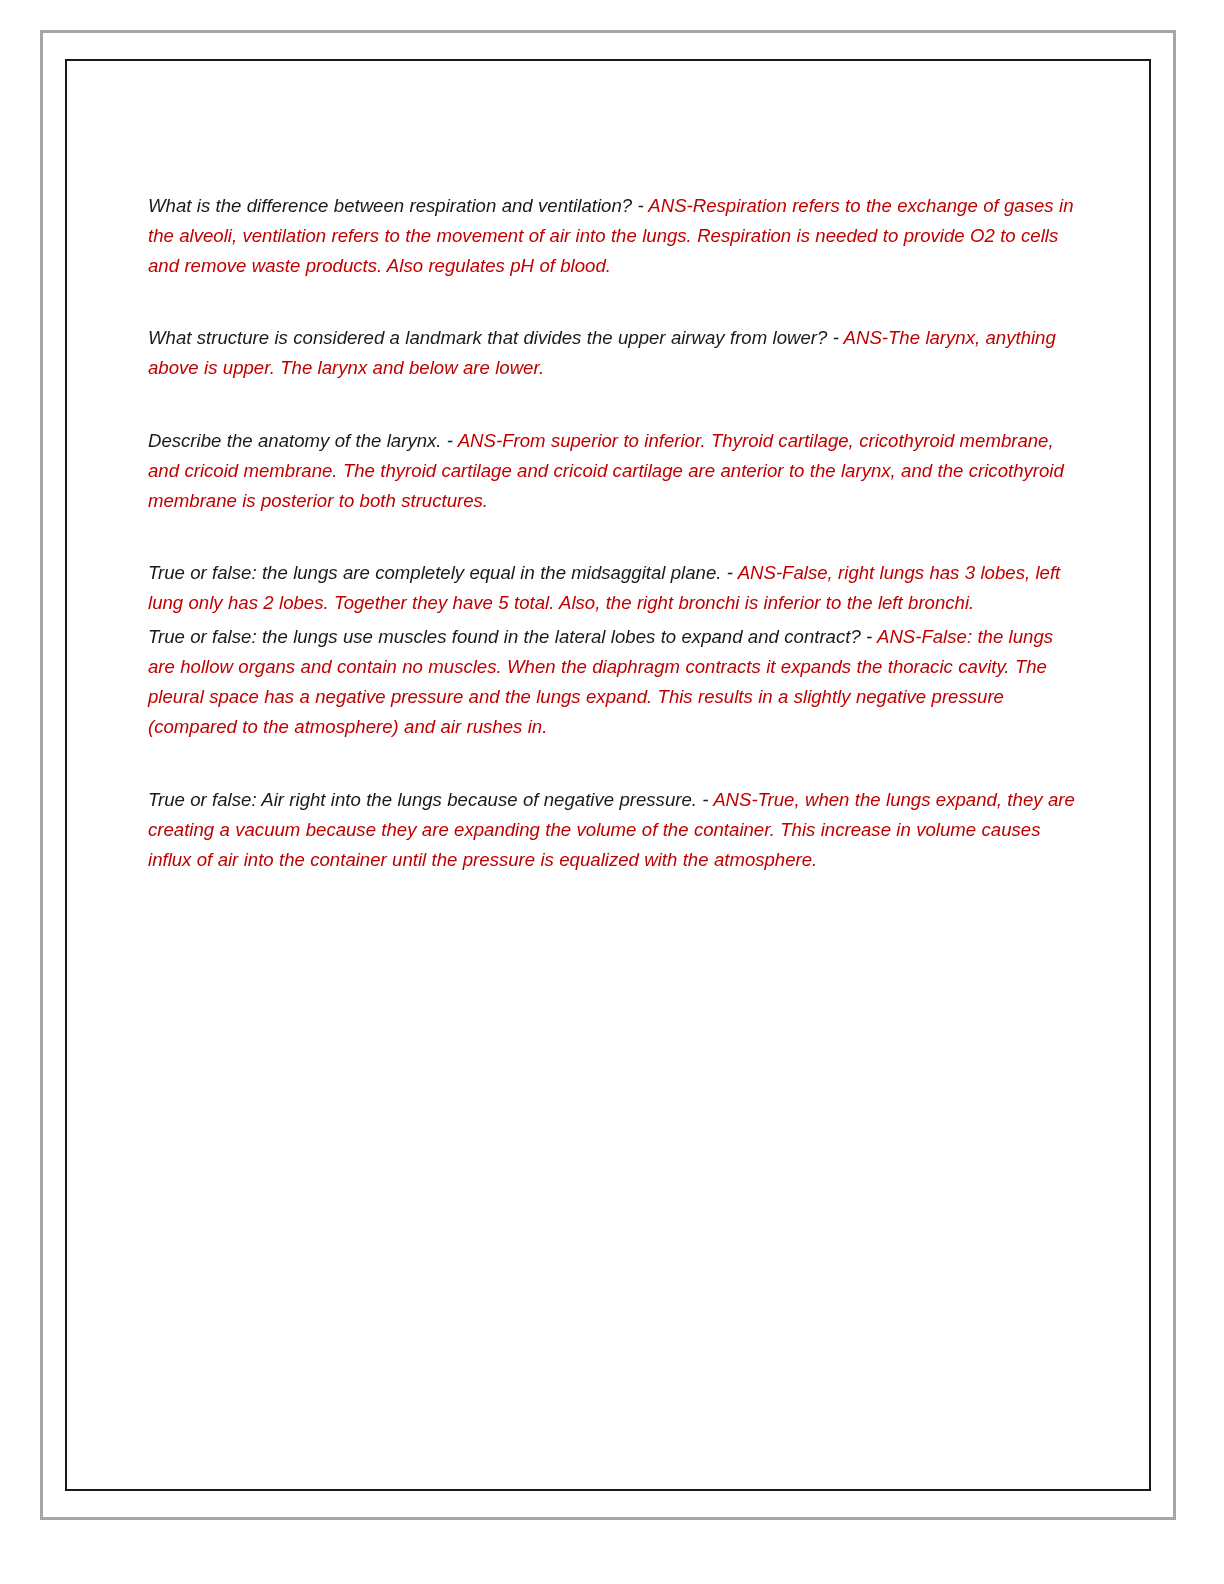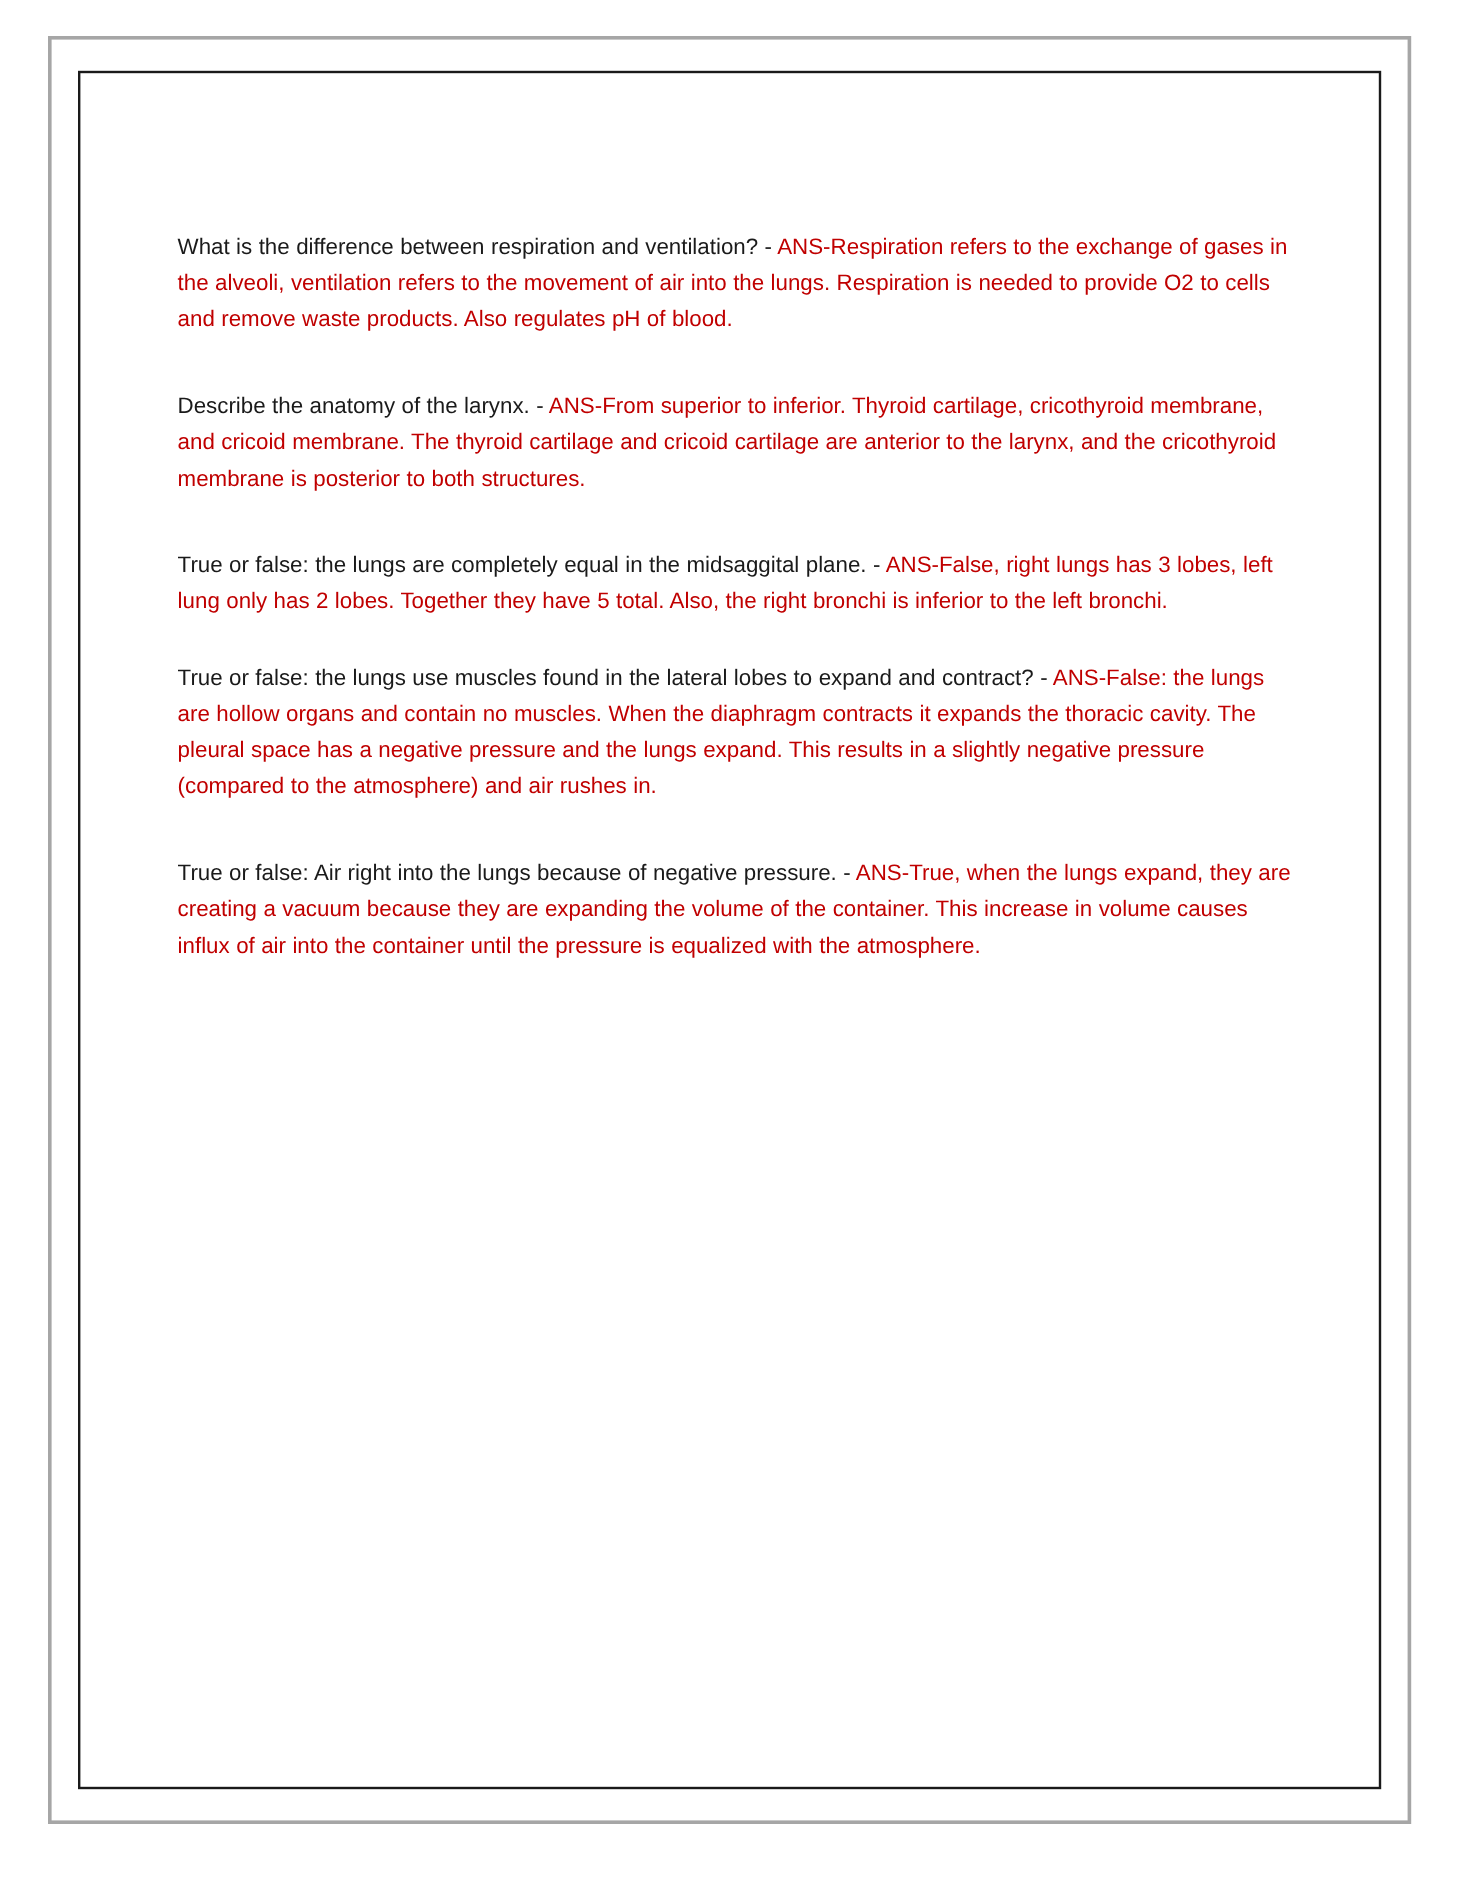--- a/index.html
+++ b/index.html
@@ -15,20 +15,21 @@
   }
   #page-frame {
     position: absolute;
     left: 40px;
     top: 30px;
     width: 1136px;
     height: 1490px;
     background: #ffffff;
     border: 3px solid #a6a6a6;
     box-sizing: border-box;
+    font-style: italic;
   }
   #page-inner {
     position: absolute;
     left: 22px;
     top: 26px;
     right: 22px;
     bottom: 26px;
     background: #ffffff;
     border: 2px solid #1a1a1a;
     box-sizing: border-box;
@@ -48,34 +49,37 @@
     text-align: left;
     word-spacing: 0.2px;
   }
   .qa .q {
     color: #1a1a1a;
   }
   .qa .a {
     color: #c00000;
   }
   .gap-lg { margin-bottom: 42px; }
-  .gap-sm { margin-bottom: 34px; }
+  .gap-sm { margin-bottom: 4px; }
 </style>
 </head>
 <body>
 
 <div id="page-frame">
   <div id="page-inner">
     <div id="content">
 
       <p class="qa gap-lg">
         <span class="q">What is the difference between respiration and ventilation?</span><span class="q"> - </span><span class="a">ANS-Respiration refers to the exchange of gases in the alveoli, ventilation refers to the movement of air into the lungs. Respiration is needed to provide O2 to cells and remove waste products. Also regulates pH of blood.</span>
       </p>
 
 
+      <p class="qa gap-lg">
+        <span class="q">What structure is considered a landmark that divides the upper airway from lower?</span><span class="q"> - </span><span class="a">ANS-The larynx, anything above is upper. The larynx and below are lower.</span>
+      </p>
 
 
       <p class="qa gap-lg">
         <span class="q">Describe the anatomy of the larynx.</span><span class="q"> - </span><span class="a">ANS-From superior to inferior. Thyroid cartilage, cricothyroid membrane, and cricoid membrane. The thyroid cartilage and cricoid cartilage are anterior to the larynx, and the cricothyroid membrane is posterior to both structures.</span>
       </p>
 
       <p class="qa gap-sm">
         <span class="q">True or false: the lungs are completely equal in the midsaggital plane.</span><span class="q"> - </span><span class="a">ANS-False, right lungs has 3 lobes, left lung only has 2 lobes. Together they have 5 total. Also, the right bronchi is inferior to the left bronchi.</span>
       </p>
 

